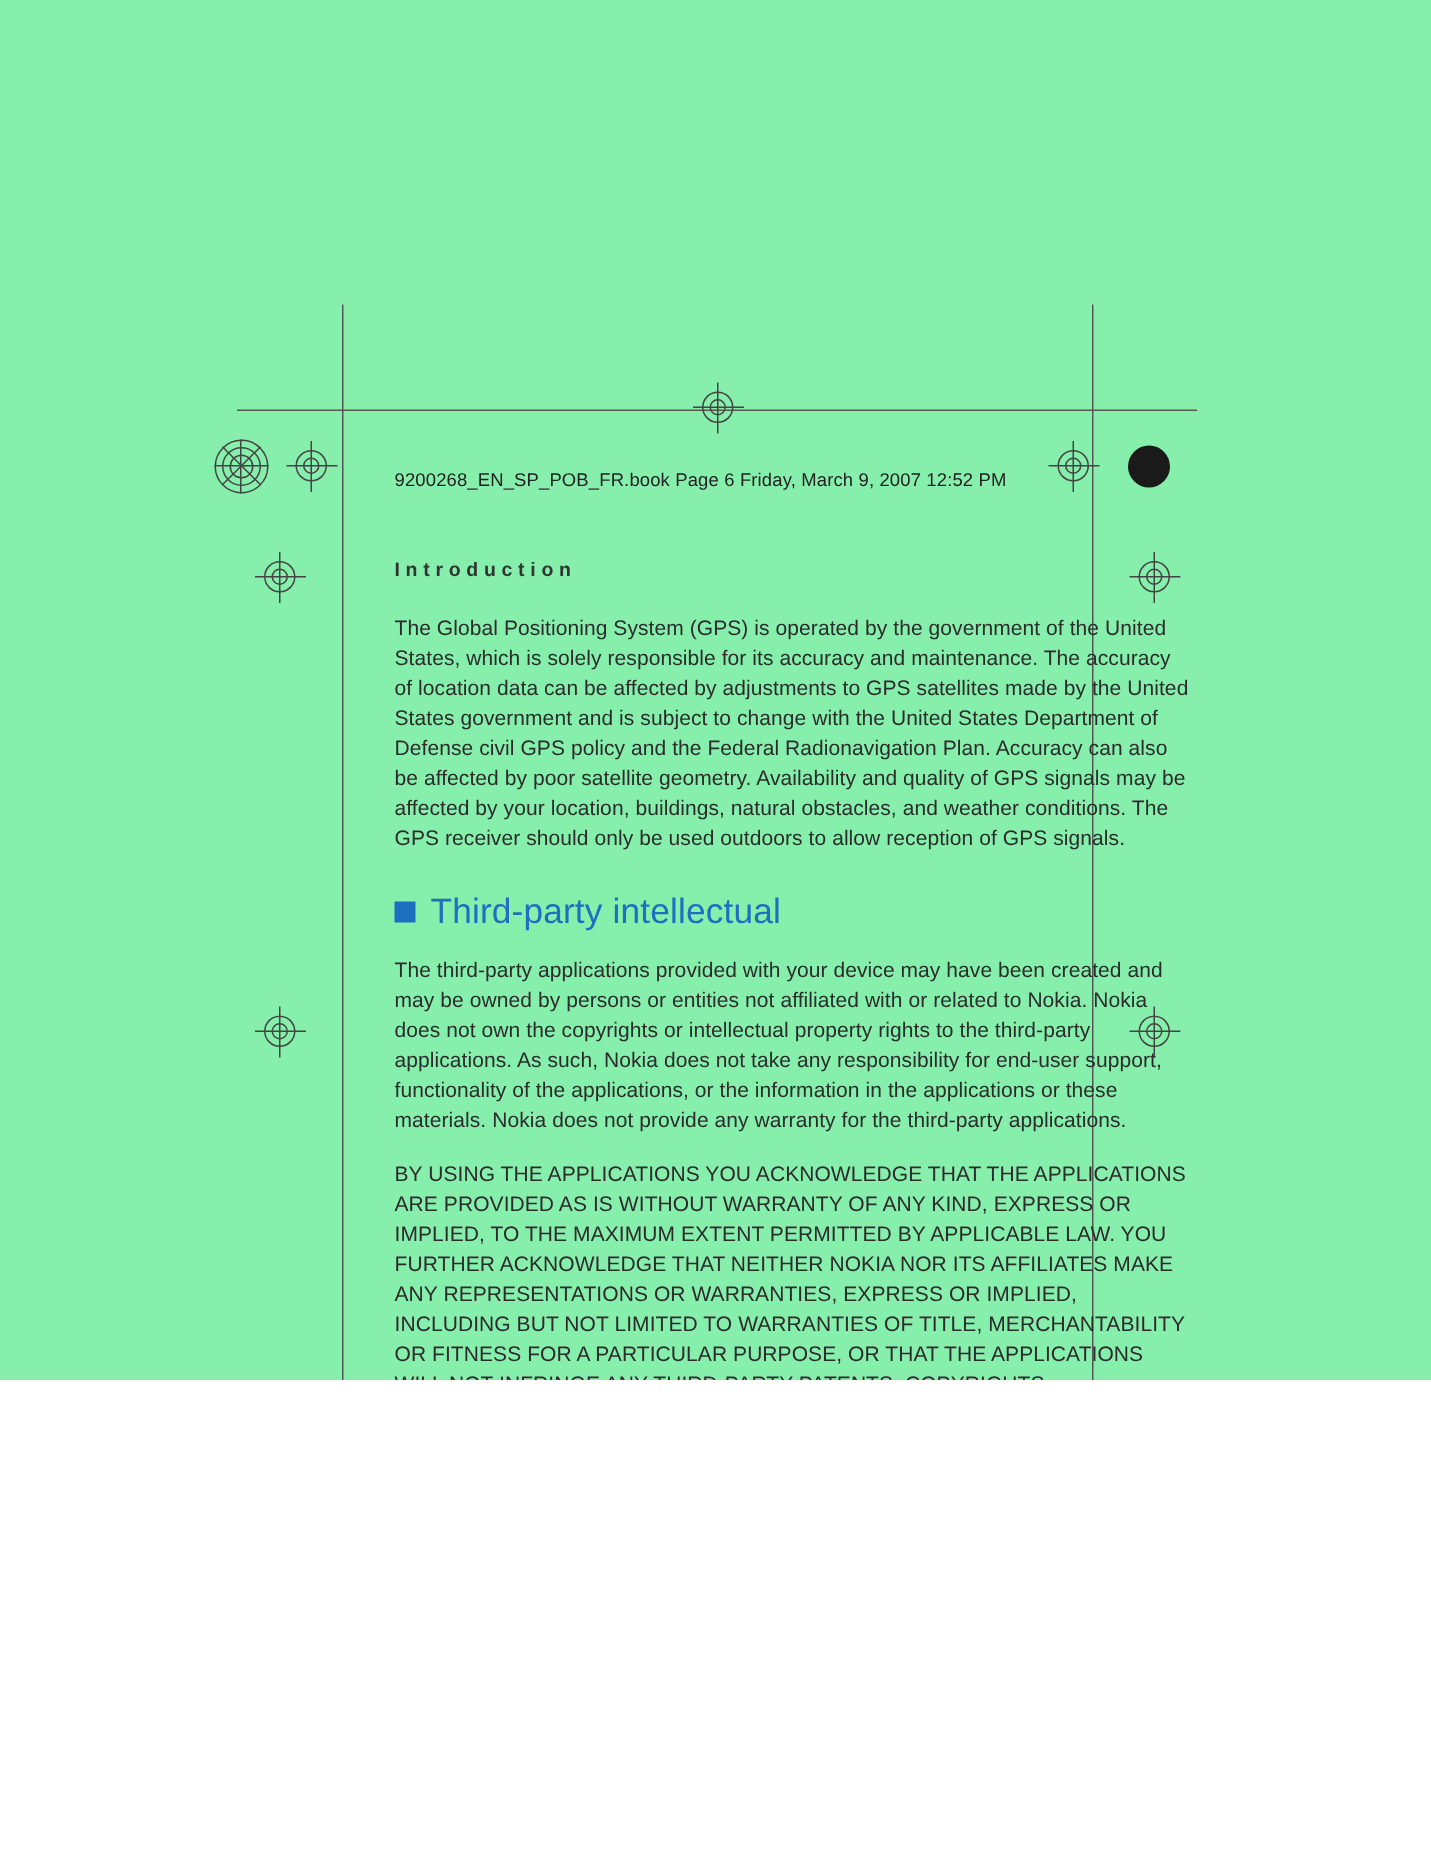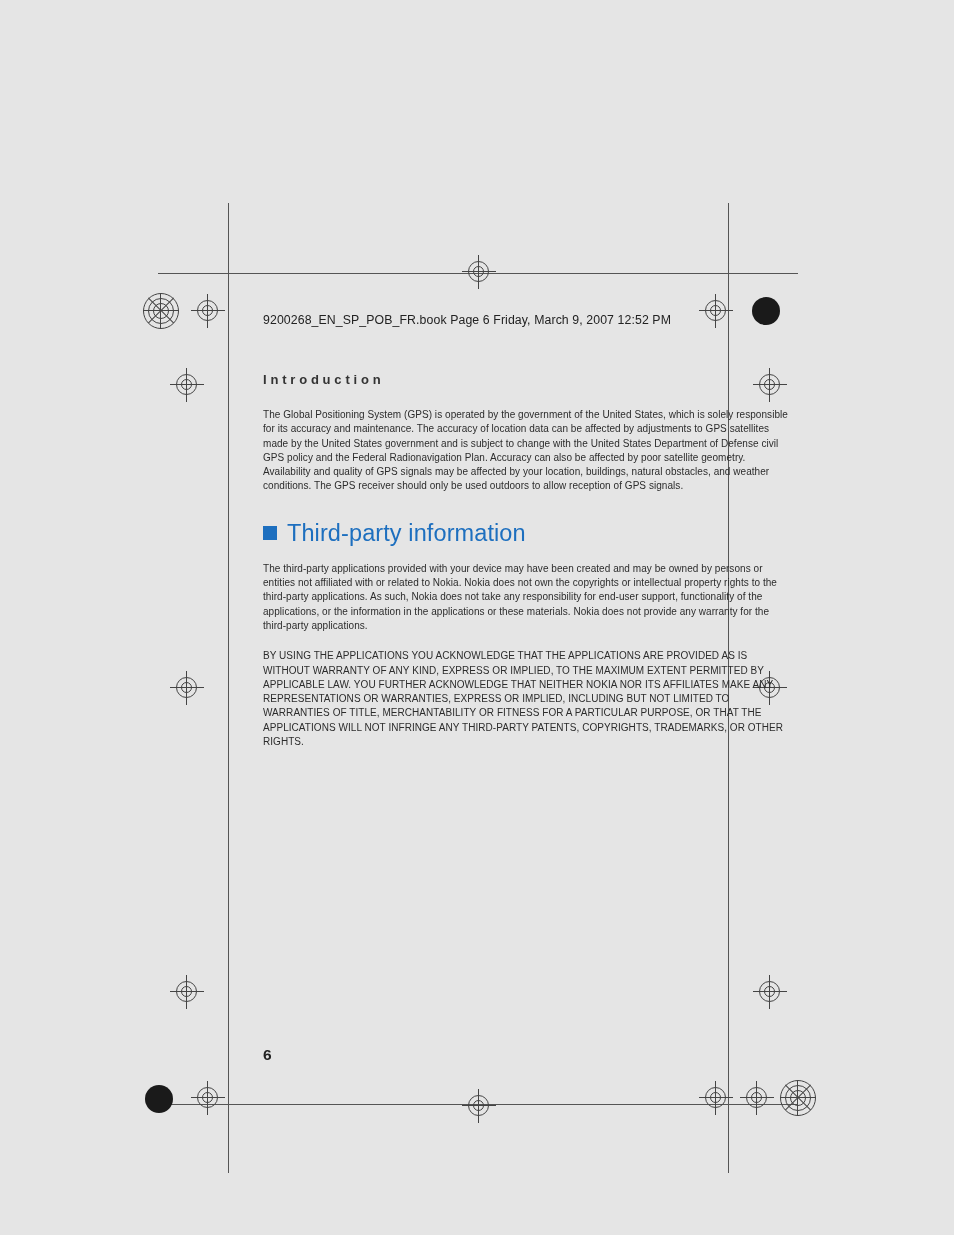--- a/index.html
+++ b/index.html
@@ -4,23 +4,23 @@
 <style>
 html, body {
   margin: 0;
   padding: 0;
   background: #fff;
   font-family: "Helvetica Neue", Helvetica, Arial, sans-serif;
 }
 .page-wrap {
   position: relative;
   width: 954px;
-  height: 1235px;
+  height: 920px;
   margin: 0 auto;
-  background: #e5e5e5;
+  background: #86efac;
   overflow: hidden;
 }
 .content-area {
   position: absolute;
   left: 263px;
   top: 313px;
   width: 530px;
 }
 .header-line {
   font-size: 12.3px;
@@ -29,21 +29,21 @@
   letter-spacing: 0.1px;
 }
 .section-label {
   font-size: 13px;
   font-weight: bold;
   letter-spacing: 3.8px;
   color: #333;
   margin-bottom: 21px;
 }
 .body-text {
-  font-size: 10px;
+  font-size: 14px;
   line-height: 1.43;
   color: #2c2c2c;
   margin-bottom: 16px;
   letter-spacing: 0.05px;
 }
 .section-heading {
   display: flex;
   align-items: center;
   gap: 10px;
   margin-top: 26px;
@@ -200,21 +200,21 @@
       <div class="d1"></div>
       <div class="d2"></div>
   </div>
 
   <div class="content-area">
     <div class="header-line">9200268_EN_SP_POB_FR.book  Page 6  Friday, March 9, 2007  12:52 PM</div>
     <div class="section-label">Introduction</div>
     <div class="body-text">The Global Positioning System (GPS) is operated by the government of the United States, which is solely responsible for its accuracy and maintenance. The accuracy of location data can be affected by adjustments to GPS satellites made by the United States government and is subject to change with the United States Department of Defense civil GPS policy and the Federal Radionavigation Plan. Accuracy can also be affected by poor satellite geometry. Availability and quality of GPS signals may be affected by your location, buildings, natural obstacles, and weather conditions. The GPS receiver should only be used outdoors to allow reception of GPS signals.</div>
     <div class="section-heading">
       <div class="bullet"></div>
-      <div class="title">Third-party information</div>
+      <div class="title">Third-party intellectual</div>
     </div>
     <div class="body-text">The third-party applications provided with your device may have been created and may be owned by persons or entities not affiliated with or related to Nokia. Nokia does not own the copyrights or intellectual property rights to the third-party applications. As such, Nokia does not take any responsibility for end-user support, functionality of the applications, or the information in the applications or these materials. Nokia does not provide any warranty for the third-party applications.</div>
     <div class="body-text">BY USING THE APPLICATIONS YOU ACKNOWLEDGE THAT THE APPLICATIONS ARE PROVIDED AS IS WITHOUT WARRANTY OF ANY KIND, EXPRESS OR IMPLIED, TO THE MAXIMUM EXTENT PERMITTED BY APPLICABLE LAW. YOU FURTHER ACKNOWLEDGE THAT NEITHER NOKIA NOR ITS AFFILIATES MAKE ANY REPRESENTATIONS OR WARRANTIES, EXPRESS OR IMPLIED, INCLUDING BUT NOT LIMITED TO WARRANTIES OF TITLE, MERCHANTABILITY OR FITNESS FOR A PARTICULAR PURPOSE, OR THAT THE APPLICATIONS WILL NOT INFRINGE ANY THIRD-PARTY PATENTS, COPYRIGHTS, TRADEMARKS, OR OTHER RIGHTS.</div>
   </div>
 
   <div class="page-number">6</div>
 
 </div>
 
 </body></html>

